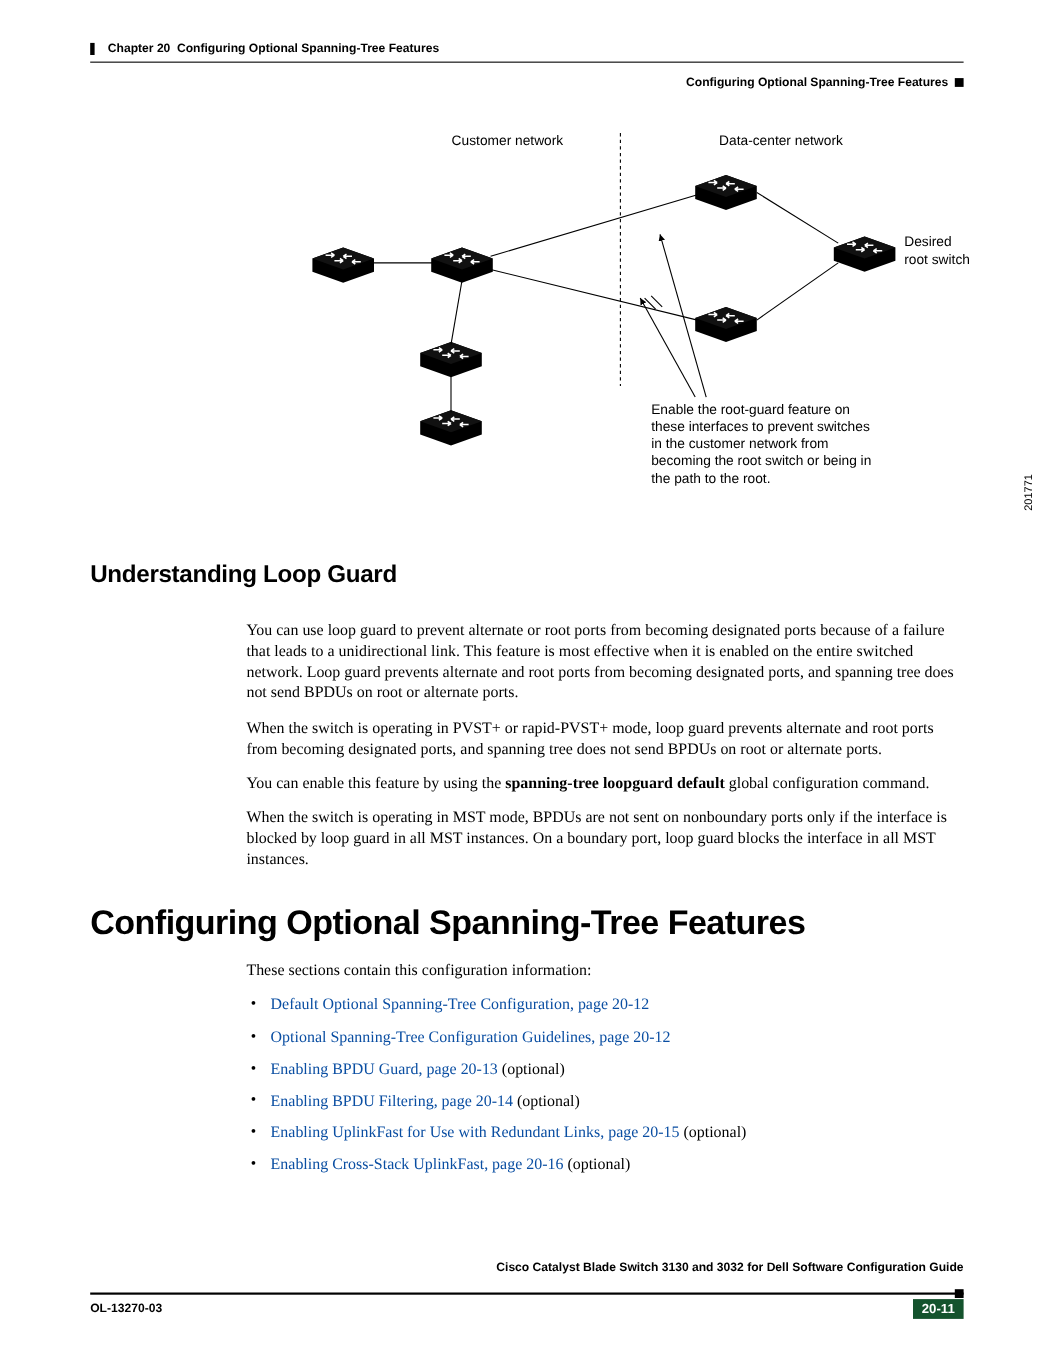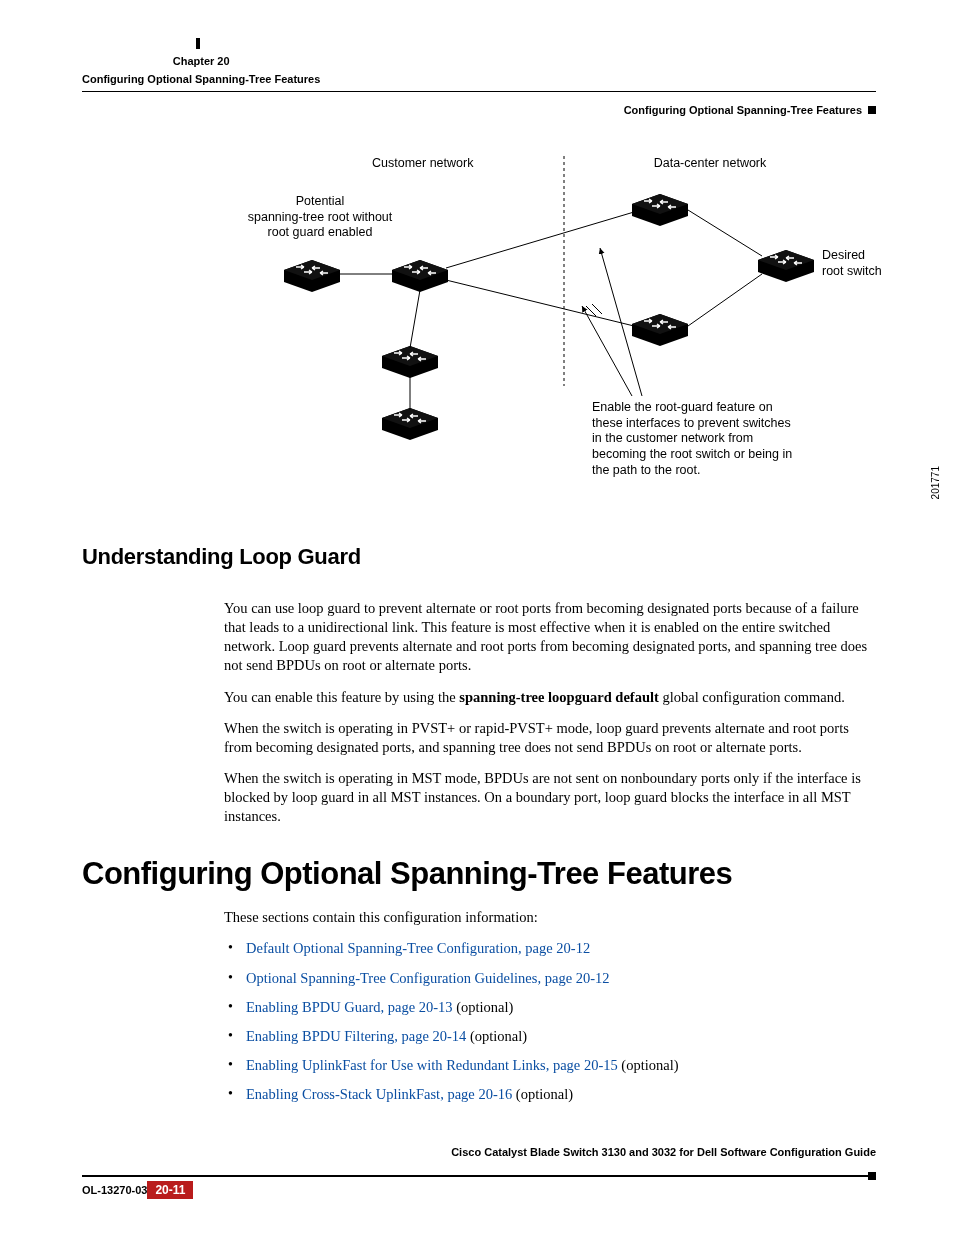--- a/index.html
+++ b/index.html
@@ -27,21 +27,20 @@
     justify-content: space-between;
     font-family: Arial, Helvetica, sans-serif;
     font-size: 11px;
     font-weight: bold;
     margin-bottom: 6px;
   }
   .header-left {
     display: flex;
     align-items: center;
     gap: 6px;
-    flex-direction: column;
   }
   .vbar {
     display: inline-block;
     width: 4px;
     height: 11px;
     background: #000;
     margin-right: 6px;
   }
   .chapter-label { font-weight: bold; }
   .chapter-title { font-weight: bold; }
@@ -157,26 +156,26 @@
   .footer-rule .endblock {
     position: absolute;
     right: 0;
     top: -3px;
     width: 8px;
     height: 8px;
     background: #000;
   }
   .footer-row {
     display: flex;
-    justify-content: flex-start;
+    justify-content: space-between;
     align-items: center;
   }
   .doc-id { font-size: 11px; font-weight: bold; }
   .pagenum-box {
-    background: #b91c1c;
+    background: #14532d;
     color: #fff;
     font-weight: bold;
     font-size: 12px;
     padding: 2px 8px;
   }
 </style>
 </head>
 <body>
 
 <div class="page">
@@ -232,39 +231,36 @@
       <line x1="486" y1="54" x2="560" y2="100" stroke="#000"></line>
       <line x1="486" y1="170" x2="560" y2="118" stroke="#000"></line>
 
       <line x1="430" y1="240" x2="380" y2="150" stroke="#000" marker-end="url(#arr)"></line>
       <line x1="440" y1="240" x2="398" y2="92" stroke="#000" marker-end="url(#arr)"></line>
 
       <line x1="384" y1="150" x2="394" y2="160" stroke="#000"></line>
       <line x1="390" y1="148" x2="400" y2="158" stroke="#000"></line>
     </svg>
 
-    <div class="flabel" style="left:170px; top:0; text-align:left; width:140px;">Customer network</div>
+    <div class="flabel" style="left:170px; top:0; text-align:right; width:140px;">Customer network</div>
     <div class="flabel" style="left:428px; top:0; text-align:center; width:160px;">Data-center network</div>
-    <div class="flabel" style="left:18px; top:38px; width:200px; text-align:center; white-space:pre-line;">Potential
-spanning-tree root without
-root guard enabled</div>
     <div class="flabel" style="left:620px; top:92px; width:80px; white-space:pre-line;">Desired
 root switch</div>
     <div class="flabel" style="left:390px; top:244px; width:210px;">Enable the root-guard feature on these interfaces to prevent switches in the customer network from becoming the root switch or being in the path to the root.</div>
     <div class="fig-id">201771</div>
   </div>
 
   <div class="h2">Understanding Loop Guard</div>
 
   <div class="body-block">
     <p class="para">You can use loop guard to prevent alternate or root ports from becoming designated ports because of a failure that leads to a unidirectional link. This feature is most effective when it is enabled on the entire switched network. Loop guard prevents alternate and root ports from becoming designated ports, and spanning tree does not send BPDUs on root or alternate ports.</p>
+    <p class="para">When the switch is operating in PVST+ or rapid-PVST+ mode, loop guard prevents alternate and root ports from becoming designated ports, and spanning tree does not send BPDUs on root or alternate ports.</p>
     <p class="para">
       <span>You can enable this feature by using the </span><span class="cmd">spanning-tree loopguard default</span><span> global configuration command.</span>
     </p>
-    <p class="para">When the switch is operating in PVST+ or rapid-PVST+ mode, loop guard prevents alternate and root ports from becoming designated ports, and spanning tree does not send BPDUs on root or alternate ports.</p>
     <p class="para">When the switch is operating in MST mode, BPDUs are not sent on nonboundary ports only if the interface is blocked by loop guard in all MST instances. On a boundary port, loop guard blocks the interface in all MST instances.</p>
   </div>
 
   <div class="h1">Configuring Optional Spanning-Tree Features</div>
 
   <div class="body-block">
     <p class="para">These sections contain this configuration information:</p>
     <ul class="toc">
       <li>
         <span class="link">Default Optional Spanning-Tree Configuration, page 20-12</span><span class="optional"></span>

